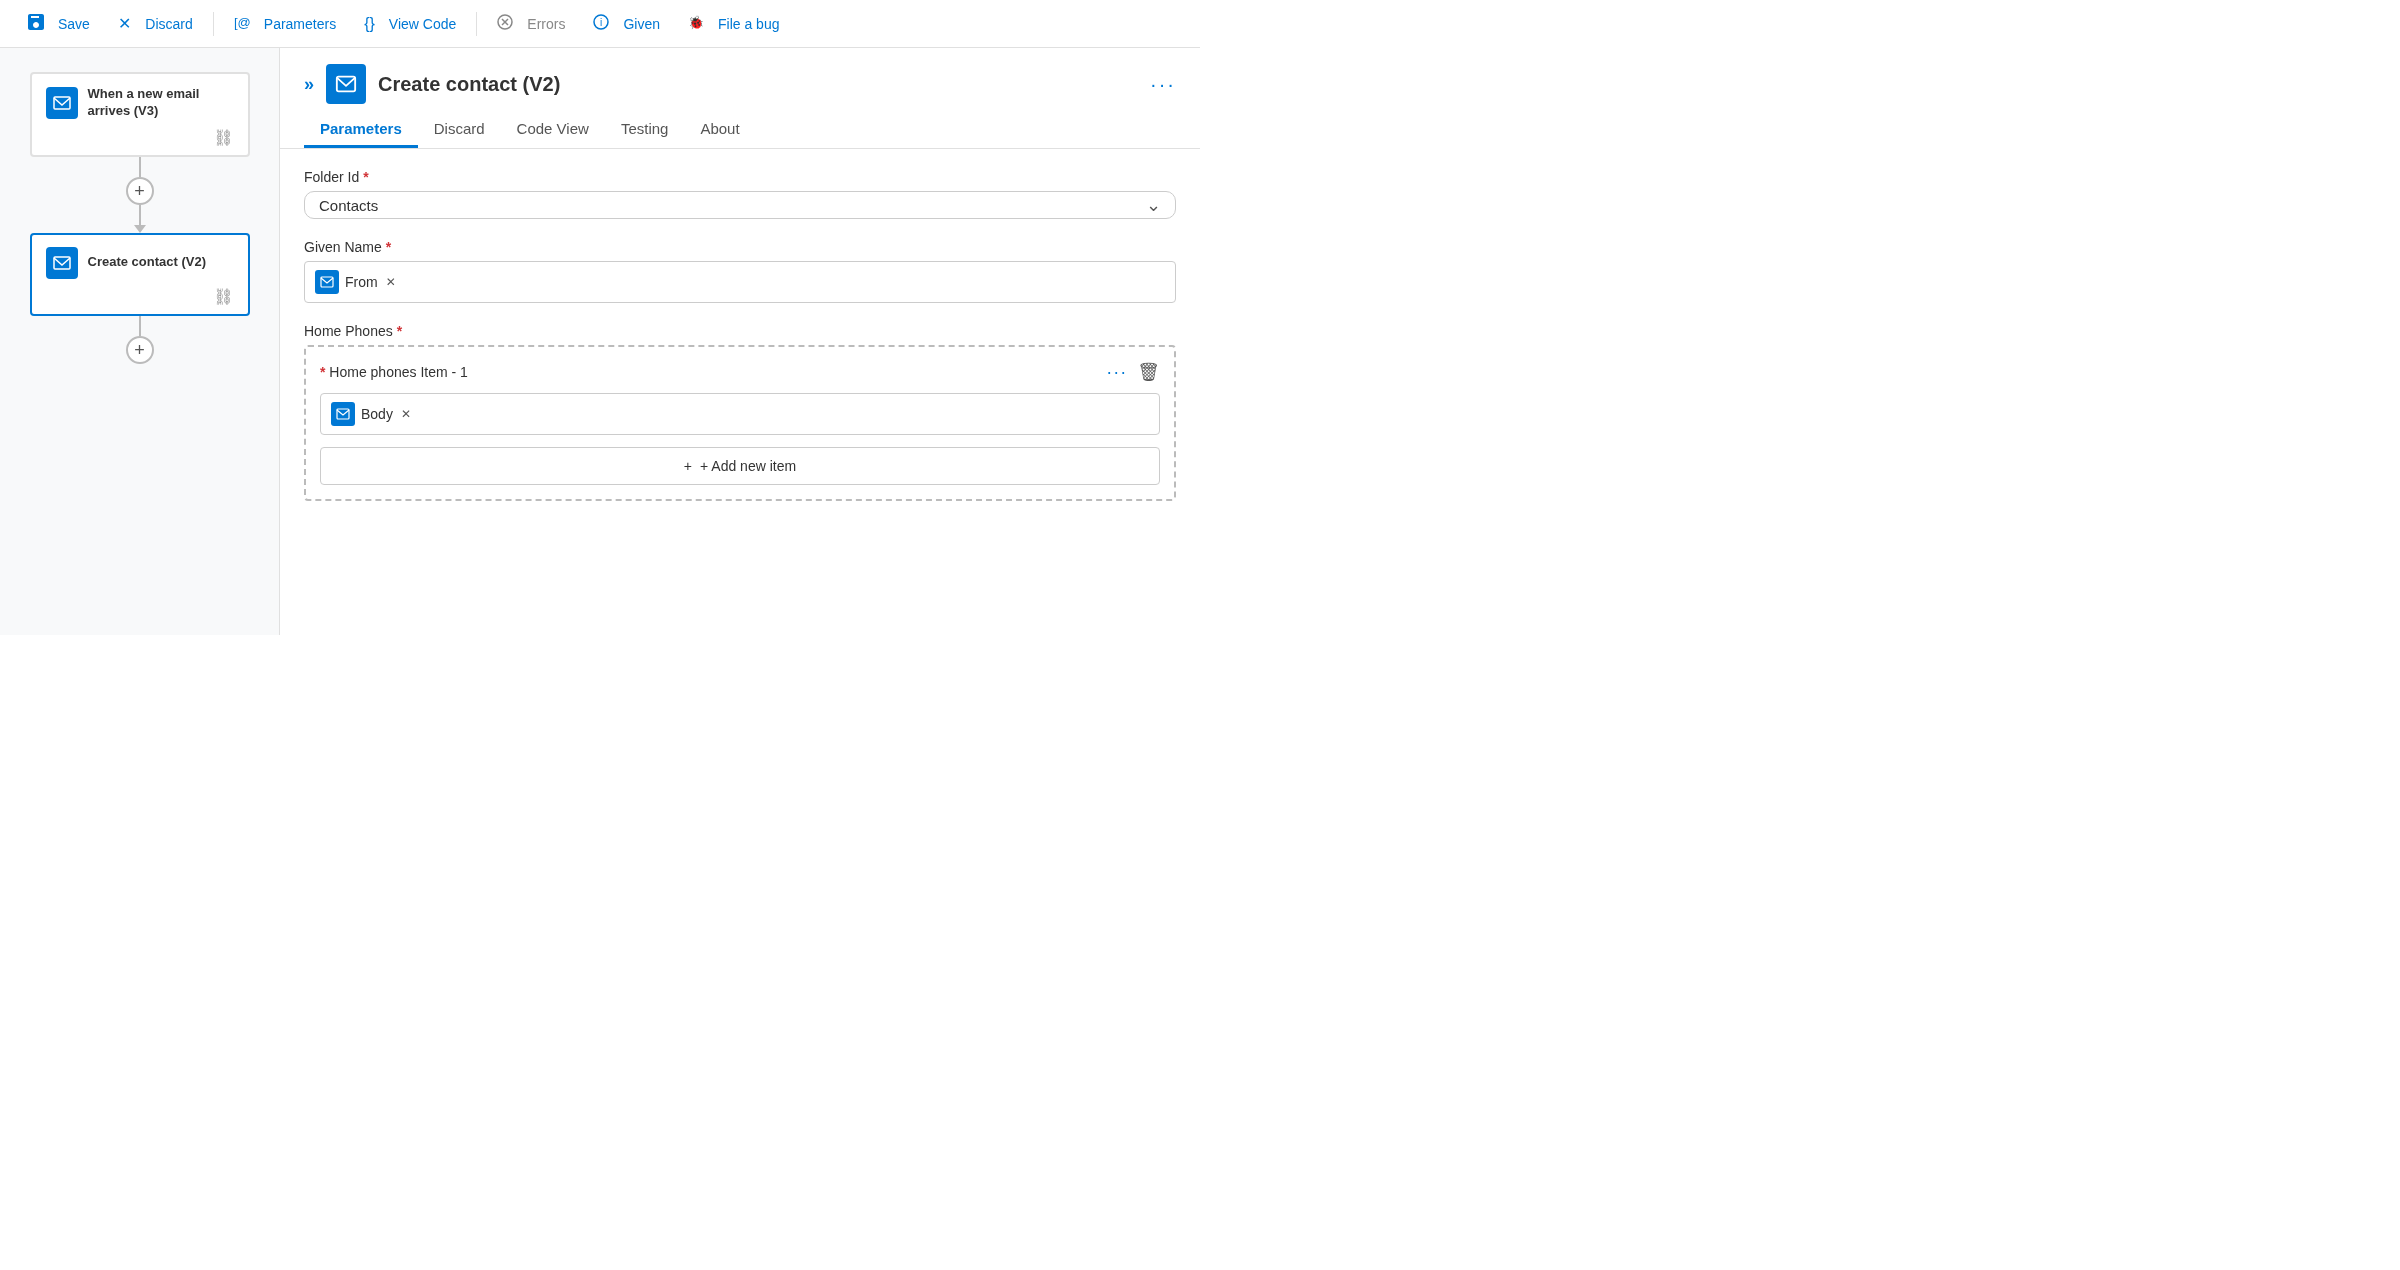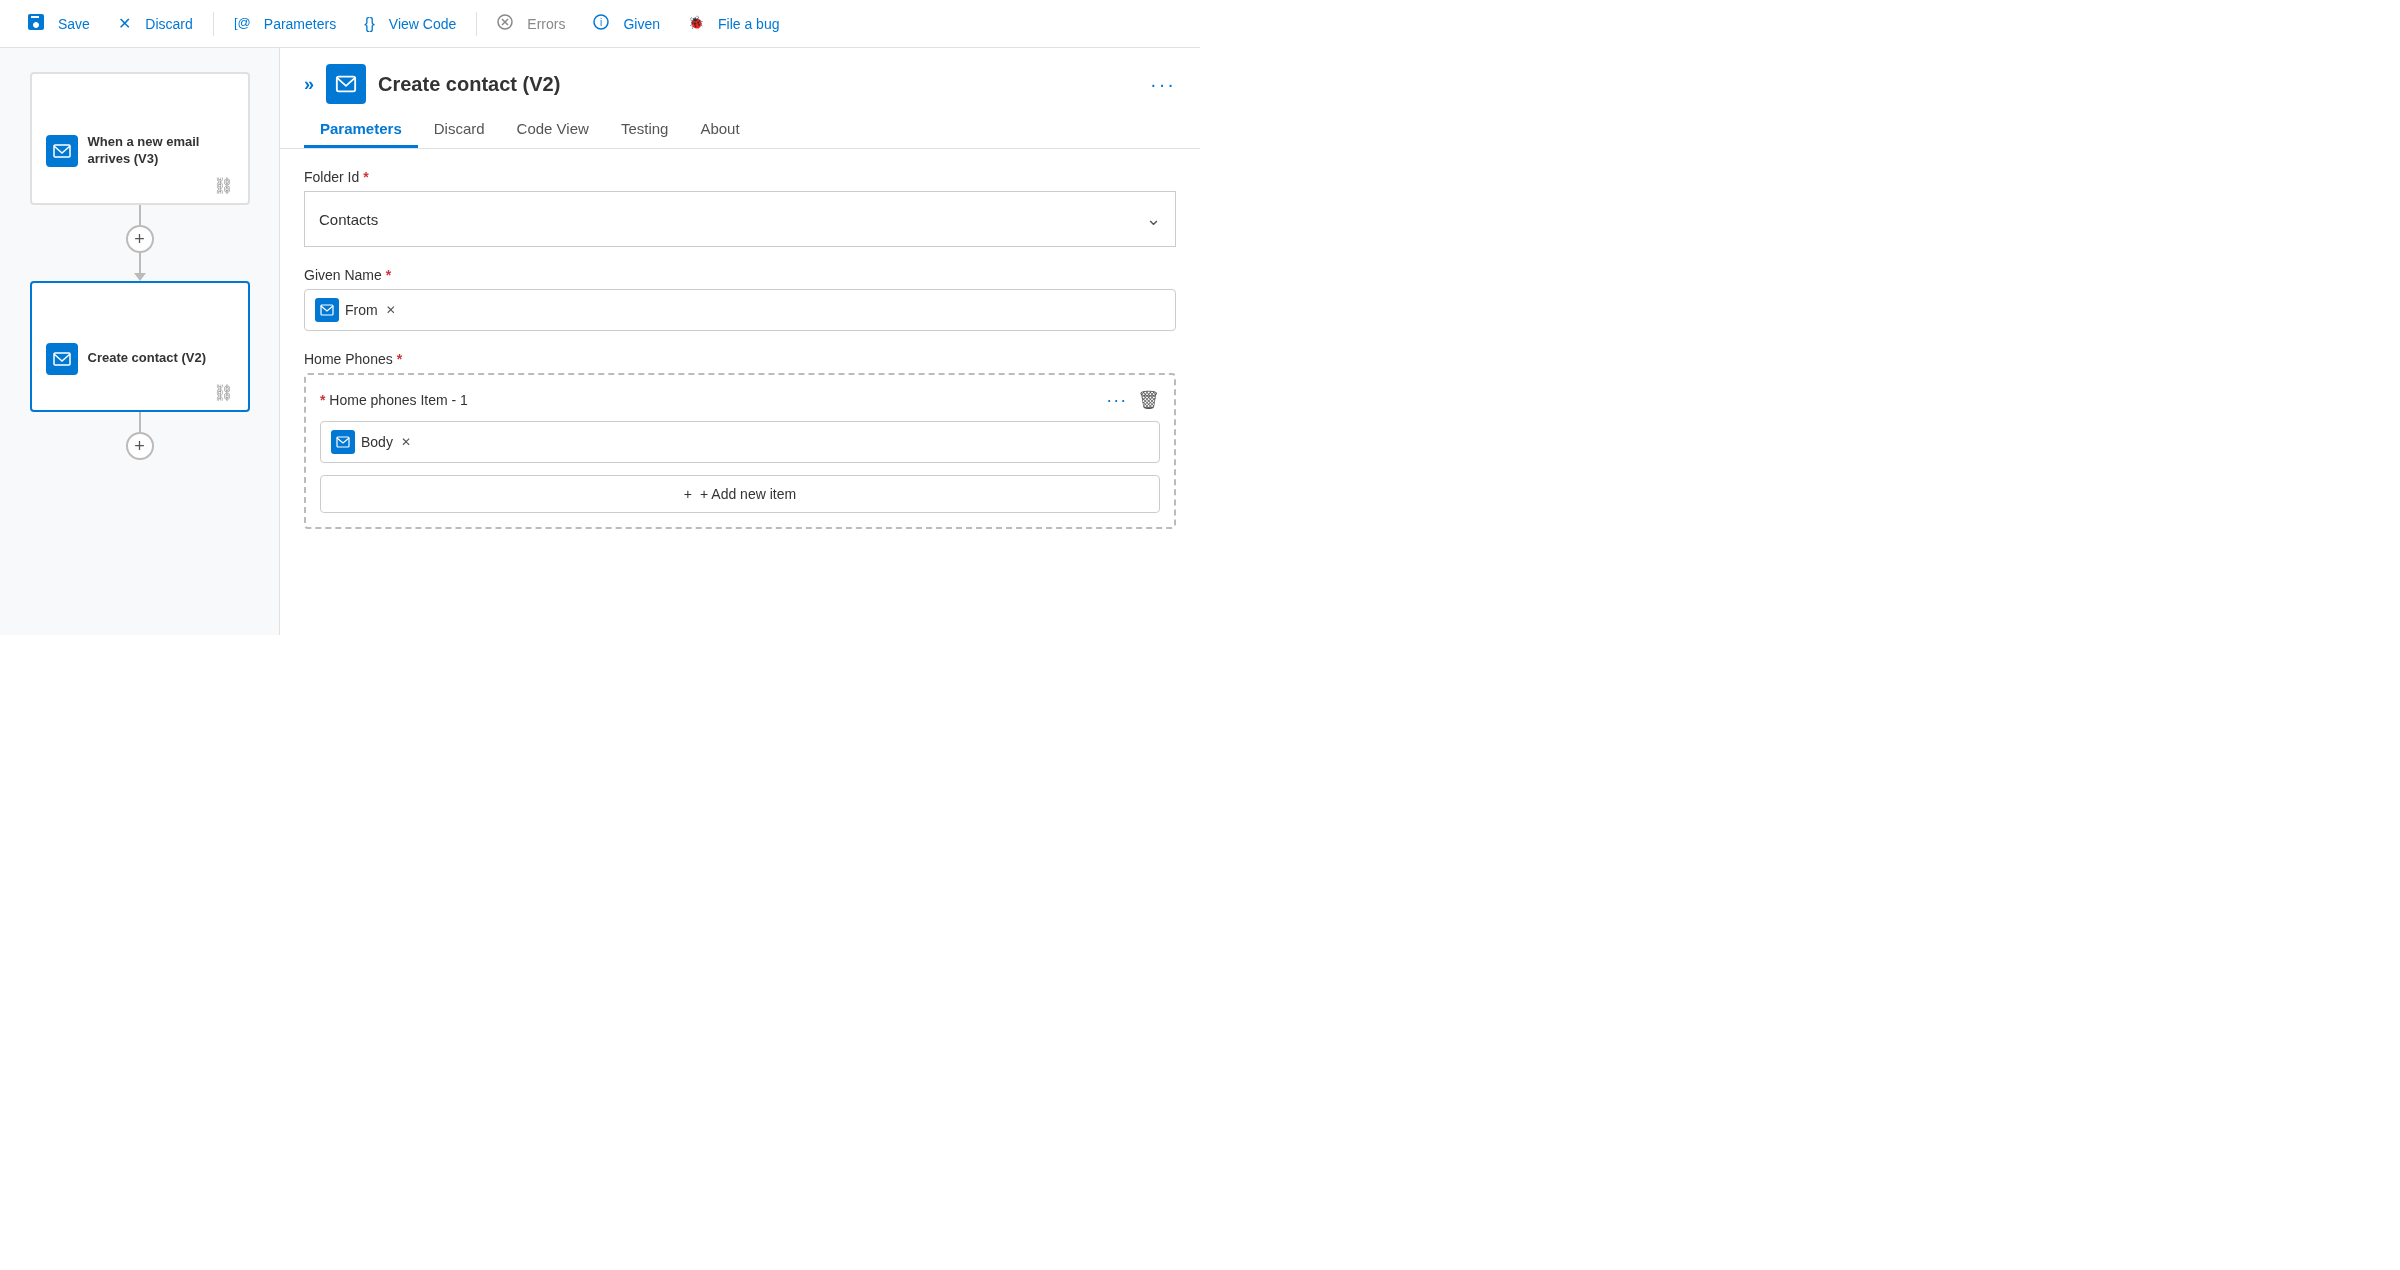--- a/index.html
+++ b/index.html
@@ -72,21 +72,20 @@
       padding: 12px 14px 8px 14px;
       position: relative;
     }
     .flow-node.active {
       border: 2px solid #0078d4;
     }
     .flow-node-header {
       display: flex;
       align-items: center;
       gap: 10px;
-      margin-top: 48px;
     }
     .flow-node-icon {
       width: 32px;
       height: 32px;
       background: #0078d4;
       border-radius: 4px;
       display: flex;
       align-items: center;
       justify-content: center;
       flex-shrink: 0;
@@ -221,22 +220,22 @@
       align-items: flex-start;
       gap: 4px;
     }
     .required-star { color: #d13438; font-weight: bold; }
 
     .dropdown-field {
       display: flex;
       align-items: center;
       justify-content: space-between;
       border: 1px solid #ccc;
-      border-radius: 0;
-      padding: 16px 14px;
+      border-radius: 10px;
+      padding: 2px 14px;
       background: #fff;
       cursor: pointer;
       font-size: 15px;
     }
     .dropdown-chevron { font-size: 18px; color: #555; }
 
     .token-field {
       display: flex;
       align-items: center;
       border: 1px solid #ccc;

